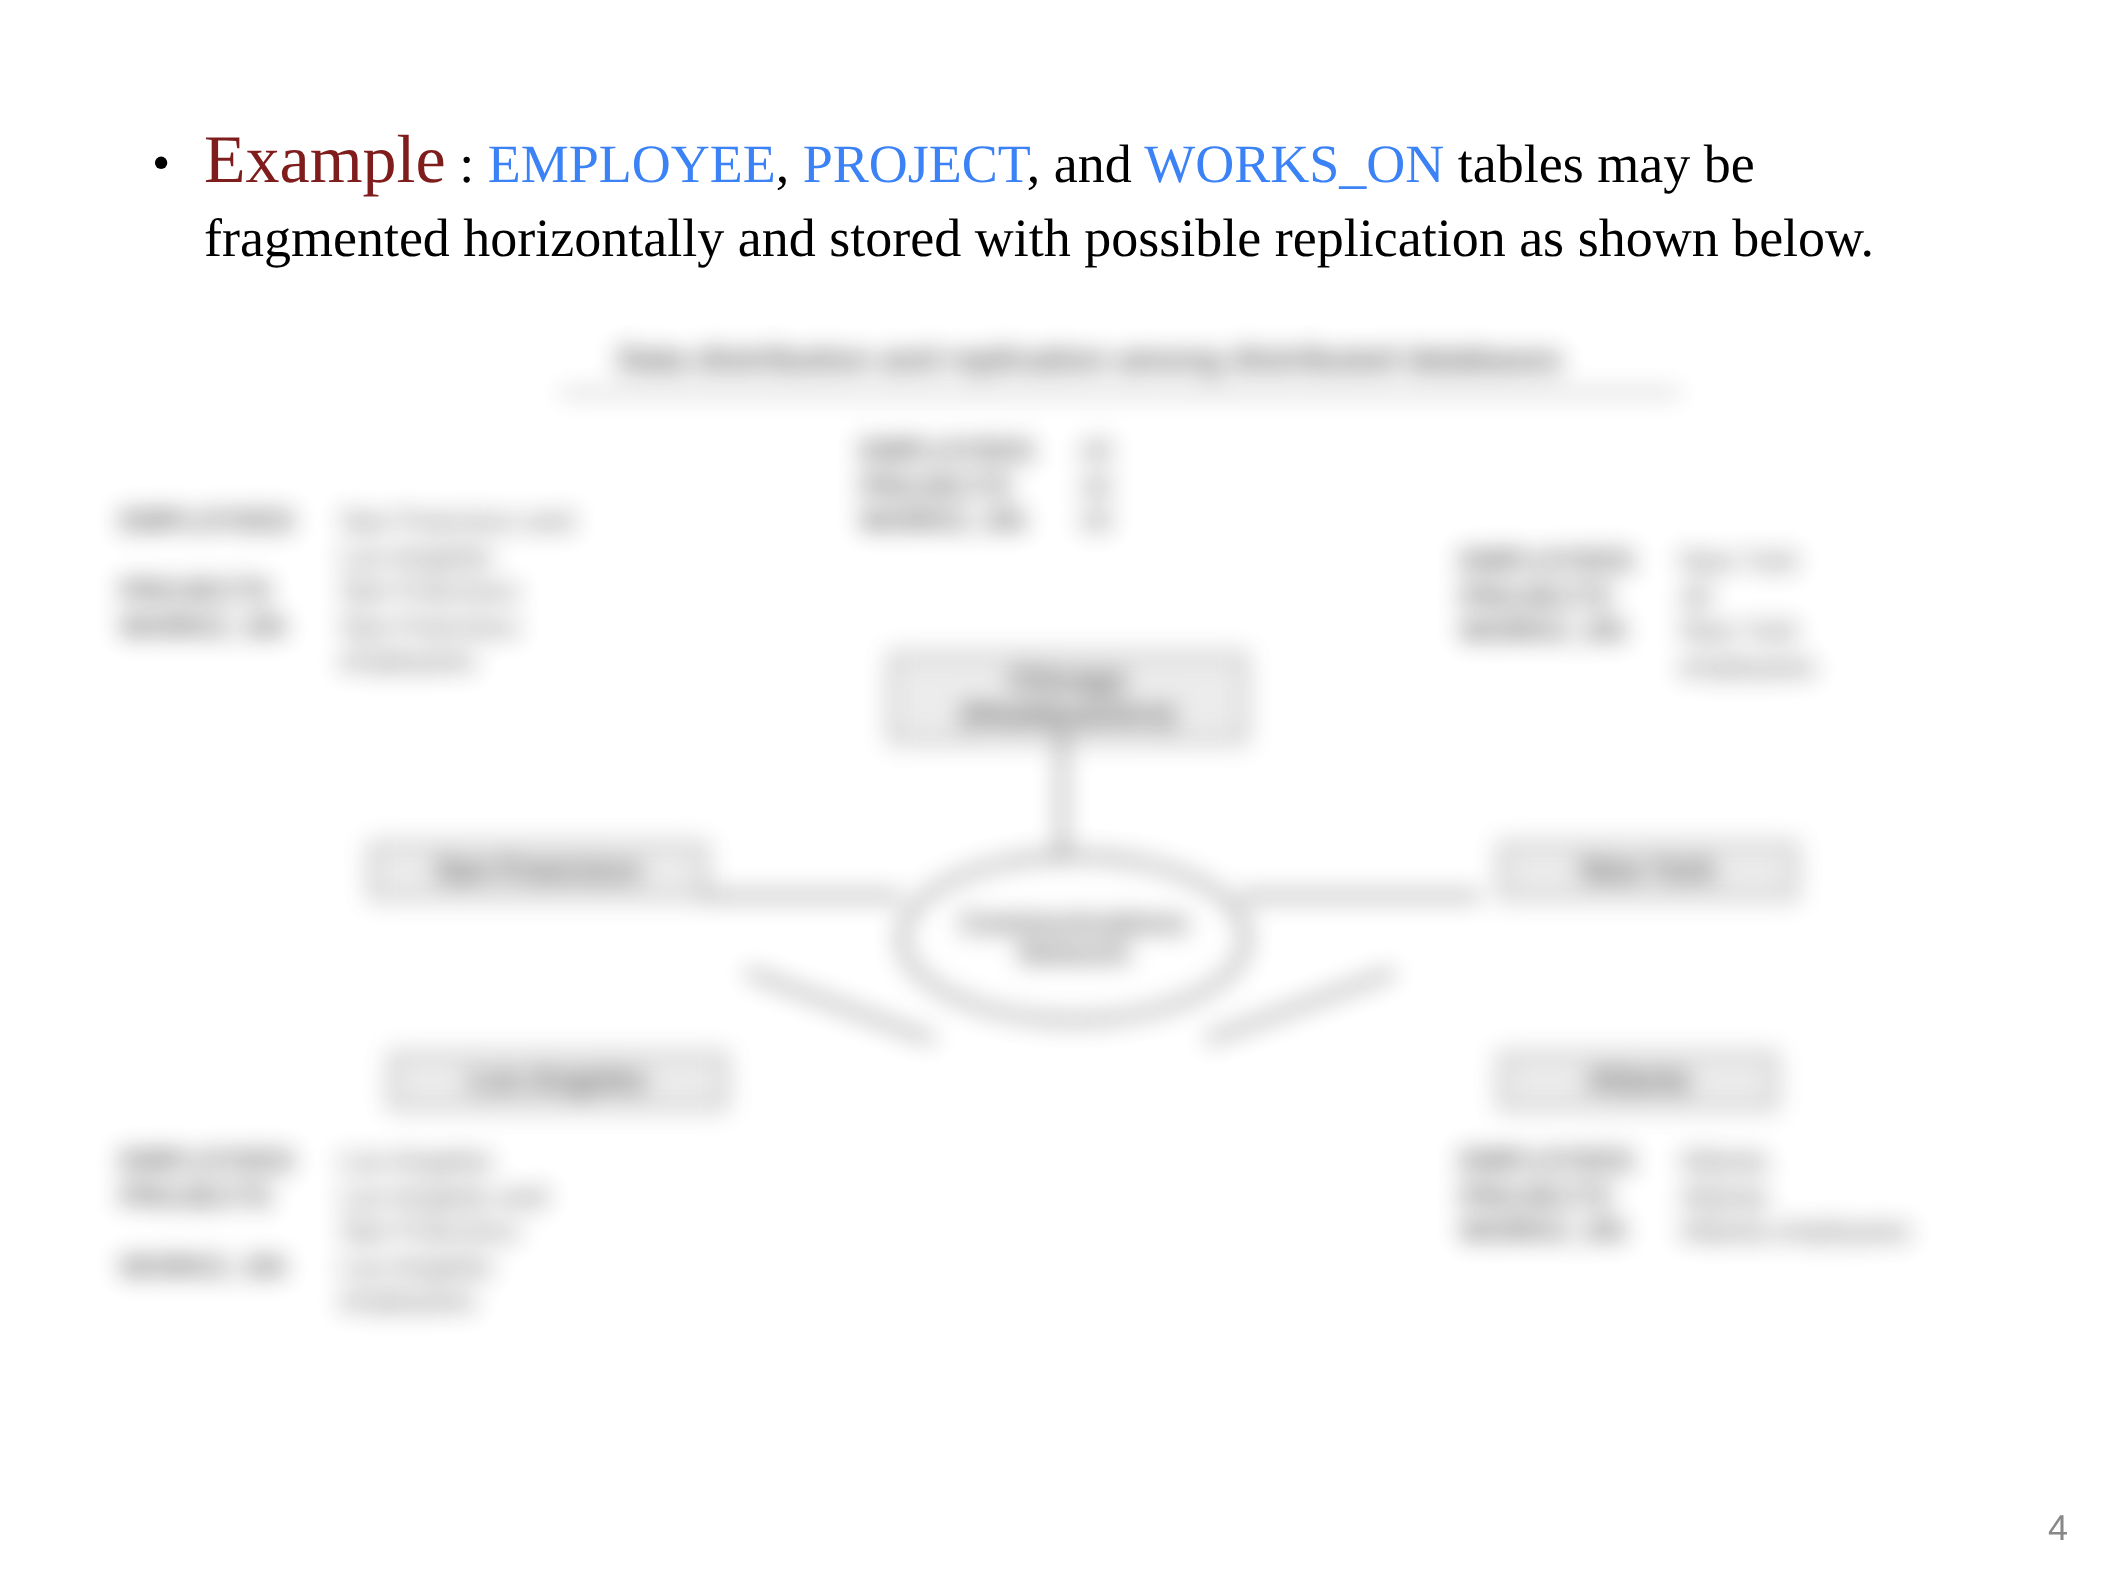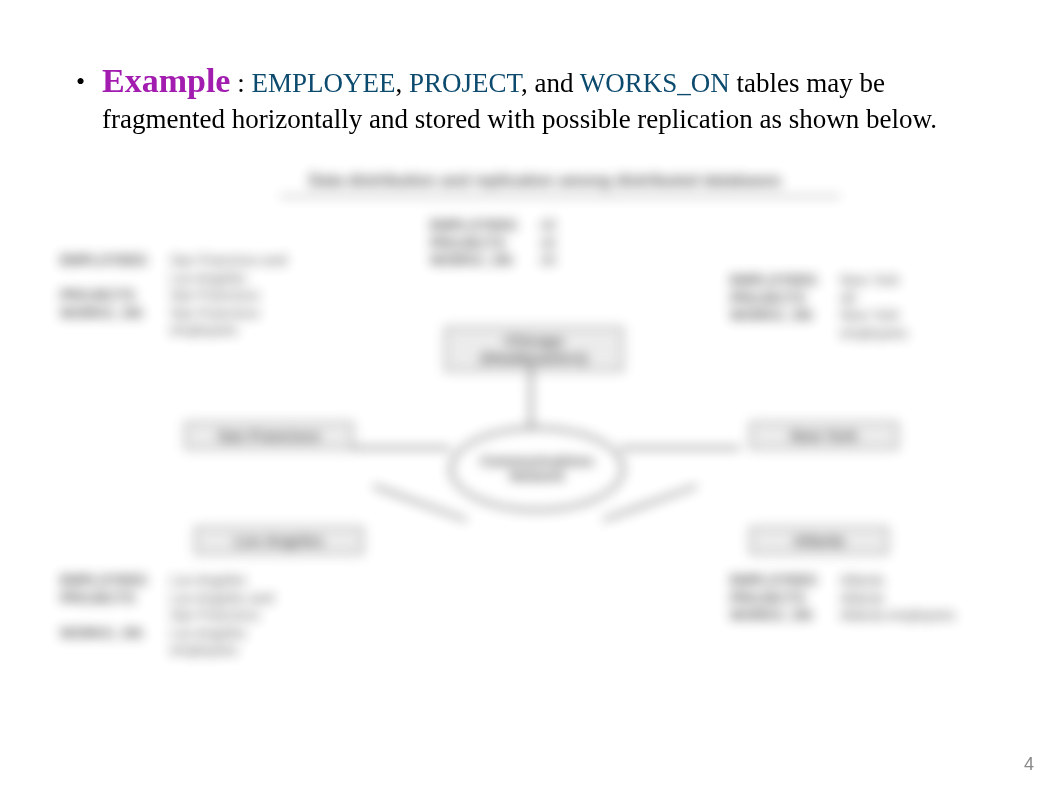--- a/index.html
+++ b/index.html
@@ -30,26 +30,25 @@
     position: absolute;
     left: -2px;
     top: 6px;
     font-size: 26px;
     color: #000;
   }
   .bullet-text {
     margin-left: 24px;
   }
   .ex-word {
-    color: #a21caf;
+    color: #7f1d1d;
     font-size: 34px;
-    font-weight: bold;
   }
   .bl {
-    color: #0c4a6e;
+    color: #3b82f6;
   }
   .page-num {
     position: absolute;
     right: 28px;
     bottom: 22px;
     color: #888;
     font-family: Arial, sans-serif;
     font-size: 18px;
   }
   

